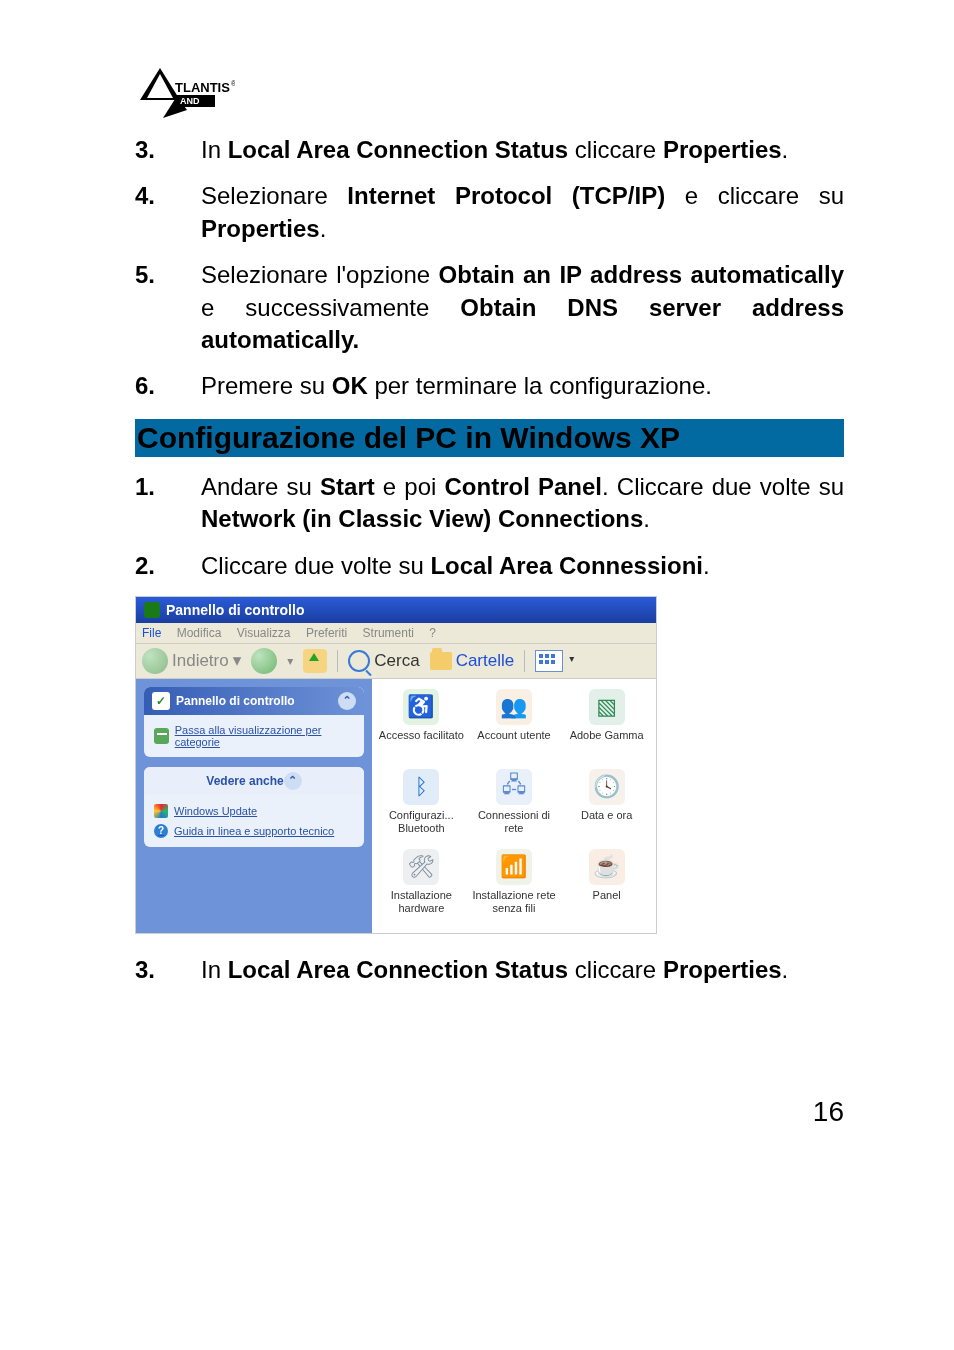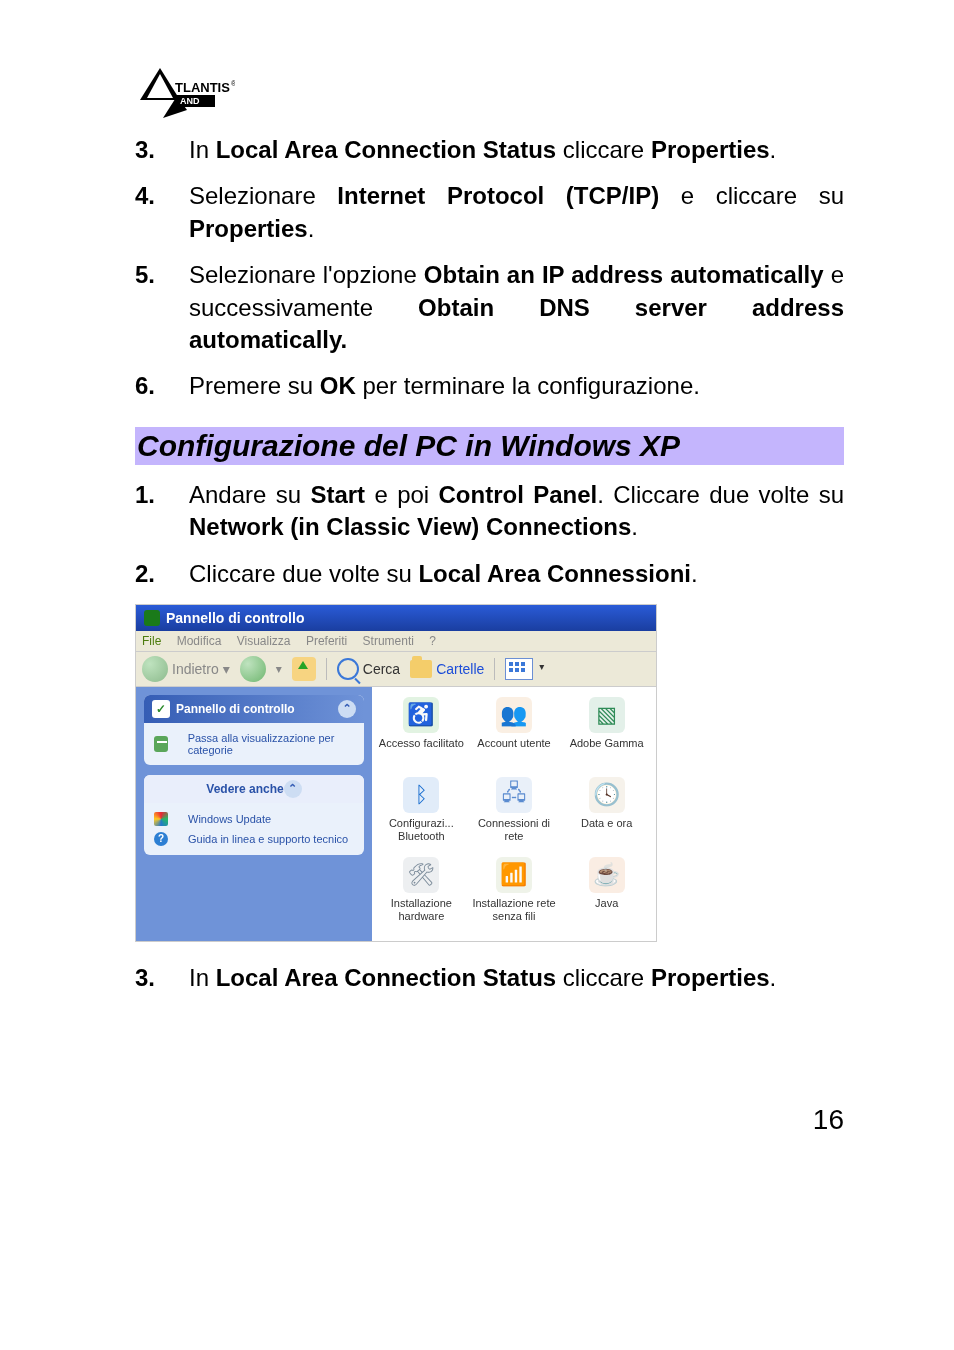--- a/index.html
+++ b/index.html
@@ -40,29 +40,29 @@
     line-height: 1.35;
   }
   .ol-num {
     font-weight: bold;
     width: 54px;
     flex-shrink: 0;
   }
   .ol-body {
     flex: 1;
     text-align: justify;
+    margin-left: 12px;
   }
   .ol-body b { font-weight: bold; }
   .section-title {
-    background: #c4b5fd;
+    background: #0369a1;
     font-size: 30px;
     font-weight: bold;
     padding: 2px 2px;
-    margin: 24px 0 12px 0;
-    font-style: italic;
+    margin: 16px 0 12px 0;
   }
   .figure {
     margin: 14px 0 20px 0;
     width: 520px;
     border: 1px solid #ccc;
     font-family: Tahoma, sans-serif;
     font-size: 12px;
     background: #fff;
   }
   .titlebar {
@@ -81,35 +81,35 @@
     border-radius: 3px;
     display:inline-block;
   }
   .menubar {
     background: #ece9d8;
     padding: 3px 6px;
     color: #888;
     border-bottom: 1px solid #ccc;
   }
   .menubar span { margin-right: 12px; }
-  .menubar .file { color: #4d7c0f; }
+  .menubar .file { color: #1d4ed8; }
   .toolbar {
     background: #ece9d8;
     padding: 4px 6px;
     display: flex;
     align-items: center;
     gap: 10px;
     border-bottom: 1px solid #ccc;
   }
   .tb-btn {
     display: inline-flex;
     align-items: center;
     gap: 4px;
     color: #888;
-    font-size: 14px;
+    font-size: 17px;
   }
   .tb-circle {
     width: 26px; height: 26px;
     border-radius: 50%;
     display:inline-block;
   }
   .tb-back { background: radial-gradient(circle at 30% 30%, #bfe3bf, #8cba8c); }
   .tb-fwd  { background: radial-gradient(circle at 30% 30%, #bfe3bf, #6fb66f); }
   .tb-up   { width:24px;height:24px;background:#f7d481;border-radius:4px; position:relative;}
   .tb-up::after{content:"";position:absolute;left:6px;top:4px;border-left:5px solid transparent;border-right:5px solid transparent;border-bottom:8px solid #25a425;}
@@ -147,21 +147,21 @@
   .pane-header.blue {
     background: linear-gradient(to right,#355db5,#6f93d8);
     color:#fff;
   }
   .pane-header .chev {
     width:18px;height:18px;border-radius:50%;background:#cdddf3;color:#355db5;
     display:flex;align-items:center;justify-content:center;font-size:11px;
   }
   .pane-header.light { background:#e9eefb; color:#2a52a8;justify-content:center;}
   .pane-body { padding: 6px 10px; font-size: 11px; color:#2a52a8;}
-  .pane-link { display:flex; align-items:center; gap:20px; padding:3px 0; }
+  .pane-link { display:flex; align-items:center; gap:6px; padding:3px 0;text-decoration:underline; }
   .ico-cat { width:16px;height:16px;background:#5aa65a;border-radius:3px;display:inline-block;position:relative;}
   .ico-cat::after{content:"";position:absolute;left:3px;top:5px;width:10px;height:2px;background:#fff;}
   .ico-wu{width:14px;height:14px;display:inline-block;background:conic-gradient(#e23,#2b6 90deg,#27c 180deg,#fc2 270deg,#e23 360deg);border-radius:2px;}
   .ico-help{width:14px;height:14px;border-radius:50%;background:#2d7fd3;color:#fff;display:inline-flex;align-items:center;justify-content:center;font-size:10px;font-weight:bold;}
   .icon-grid {
     flex:1;
     padding: 8px 4px;
     display:grid;
     grid-template-columns: repeat(3, 1fr);
     grid-auto-rows: 78px;
@@ -331,21 +331,21 @@
           <div class="cp-item">
             <div class="cp-ico" style="background: rgba(122, 138, 153, 0.133); color: rgb(122, 138, 153); font-size: 22px;">🛠</div>
             <div class="cp-label">Installazione hardware</div>
           </div>
           <div class="cp-item">
             <div class="cp-ico" style="background: rgba(138, 168, 90, 0.133); color: rgb(138, 168, 90); font-size: 22px;">📶</div>
             <div class="cp-label">Installazione rete senza fili</div>
           </div>
           <div class="cp-item">
             <div class="cp-ico" style="background: rgba(216, 122, 43, 0.133); color: rgb(216, 122, 43); font-size: 22px;">☕</div>
-            <div class="cp-label">Java</div>
+            <div class="cp-label">Panel</div>
           </div>
         </div>
     </div>
   </div>
 
   <div class="ol-item">
     <div class="ol-num">3.</div>
     <div class="ol-body">In <b>Local Area Connection Status</b> cliccare <b>Properties</b>.</div>
   </div>
 

